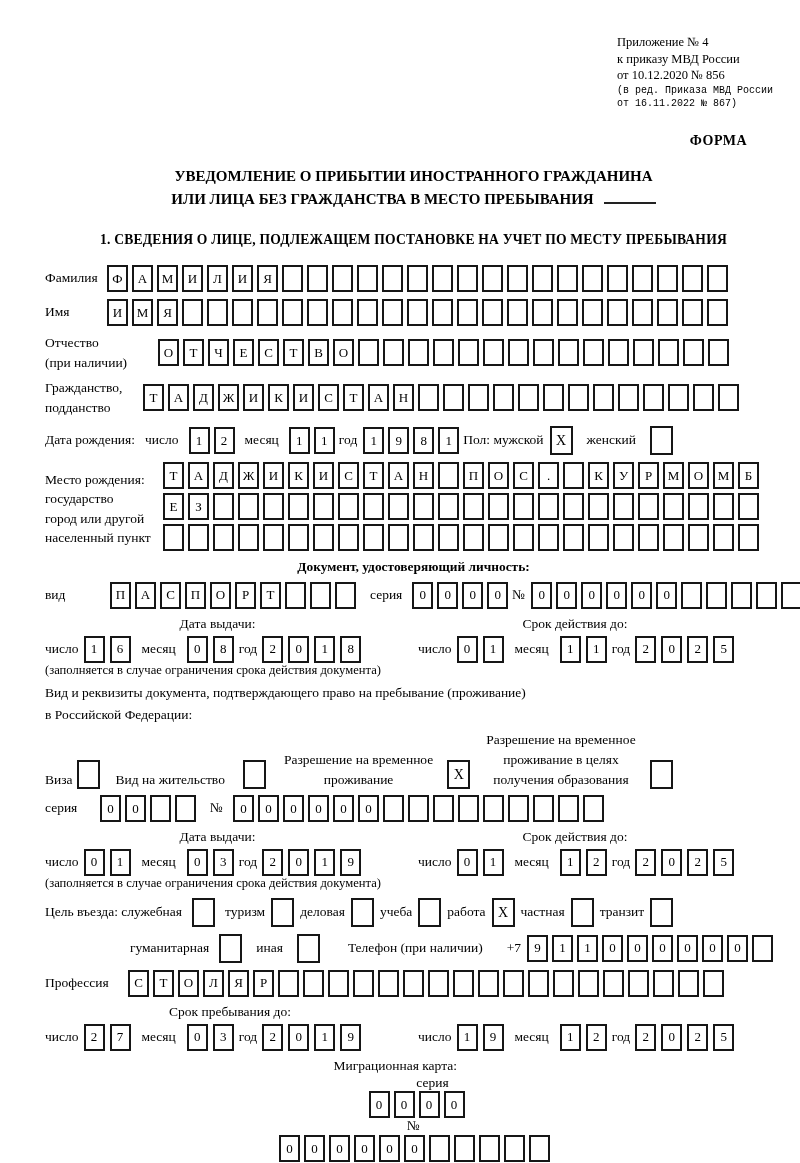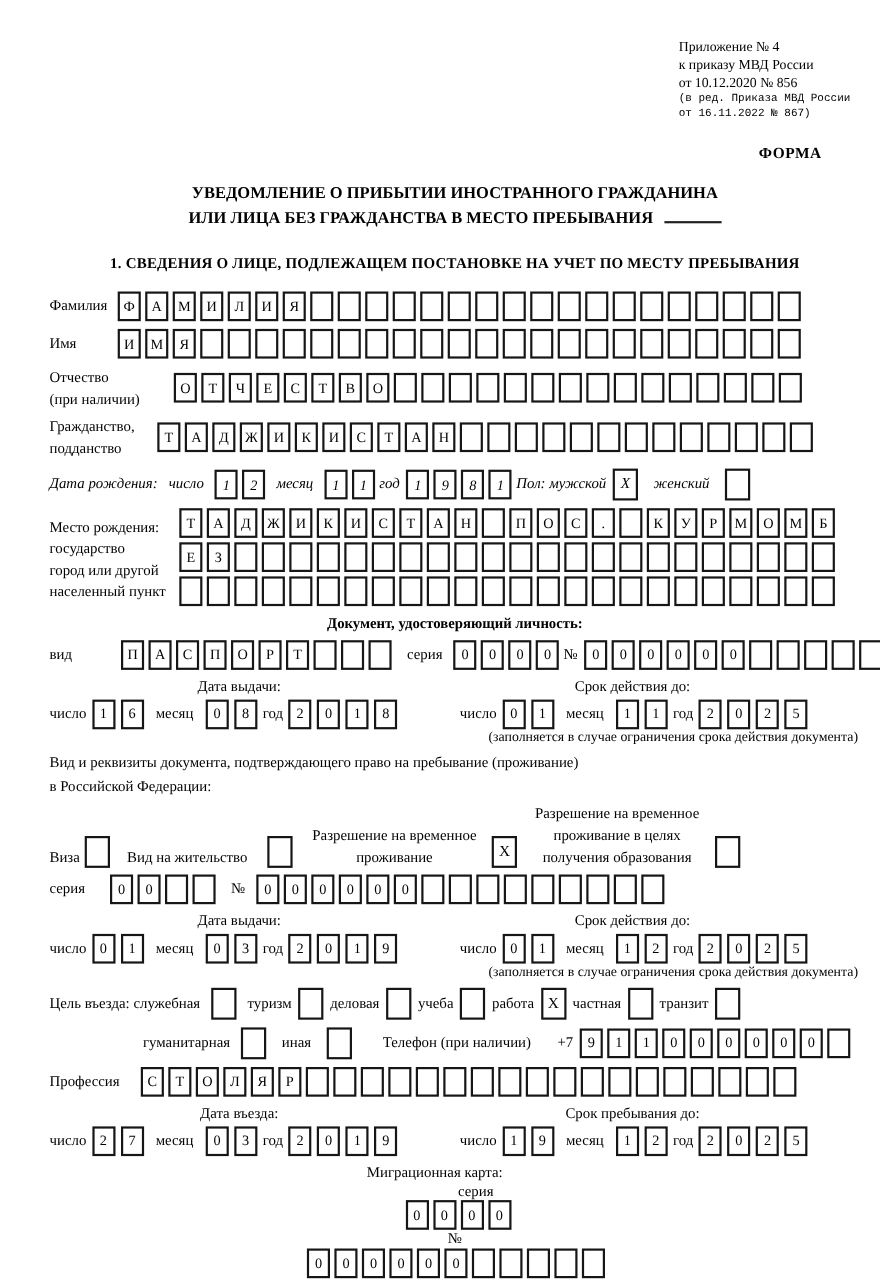--- a/index.html
+++ b/index.html
@@ -42,21 +42,21 @@
   .cellcol .cells{margin-bottom:4px;display:flex;}
 
   
   .date-heads{display:flex;margin-top:2px;}
   .dh1{width:345px;text-align:center;}
   .dh2{width:370px;text-align:center;}
   .dgroup{display:flex;align-items:center;}
   .dgroup .lbl{margin-right:5px;}
   .dgroup .cells .cell{margin-right:5px;}
   .wg340{width:345px;}
-  .note{font-size:12.6px;text-align:right;padding-right:2px;margin-top:-2px;margin-bottom:6px;}
+  .note{font-size:12.6px;text-align:left;padding-right:2px;margin-top:-2px;margin-bottom:6px;}
 
   
   .opts{display:flex;align-items:flex-end;margin-bottom:4px;}
   .optcol{text-align:center;line-height:1.45;}
   .opts .checkbox{margin-top:0;}
   .doc-heading{text-align:center;font-weight:bold;font-size:13.4px;margin:4px 0 6px 0;}
 </style>
 </head>
 <body>
 
@@ -201,21 +201,21 @@
         <span class="cell"></span>
         <span class="cell"></span>
         <span class="cell"></span>
         <span class="cell"></span>
         <span class="cell"></span>
         <span class="cell"></span>
         <span class="cell"></span>
       </span>
   </div>
 
-  <div class="row" style="margin-top:9px;font-style:italic;">
+  <div class="row" style="margin-top:9px;">
     <span class="lbl">Дата рождения:</span>
     <span class="lbl g10">число</span>
     <span class="cells g10">
         <span class="cell">1</span>
         <span class="cell">2</span>
       </span>
     <span class="lbl g6">месяц</span>
     <span class="cells g10">
         <span class="cell">1</span>
         <span class="cell">1</span>
@@ -564,21 +564,20 @@
         <span class="cell"></span>
         <span class="cell"></span>
         <span class="cell"></span>
         <span class="cell"></span>
         <span class="cell"></span>
         <span class="cell"></span>
       </span>
   </div>
 
   <div class="date-heads">
-    <span class="dh1">Дата въезда:</span>
     <span class="dh2">Срок пребывания до:</span>
   </div>
   <div class="row" style="margin-top:3px;">
     <div class="dgroup wg340">
       <span class="lbl">число</span>
       <span class="cells">
           <span class="cell">2</span>
           <span class="cell">7</span>
         </span>
       <span class="lbl g6">месяц</span>

